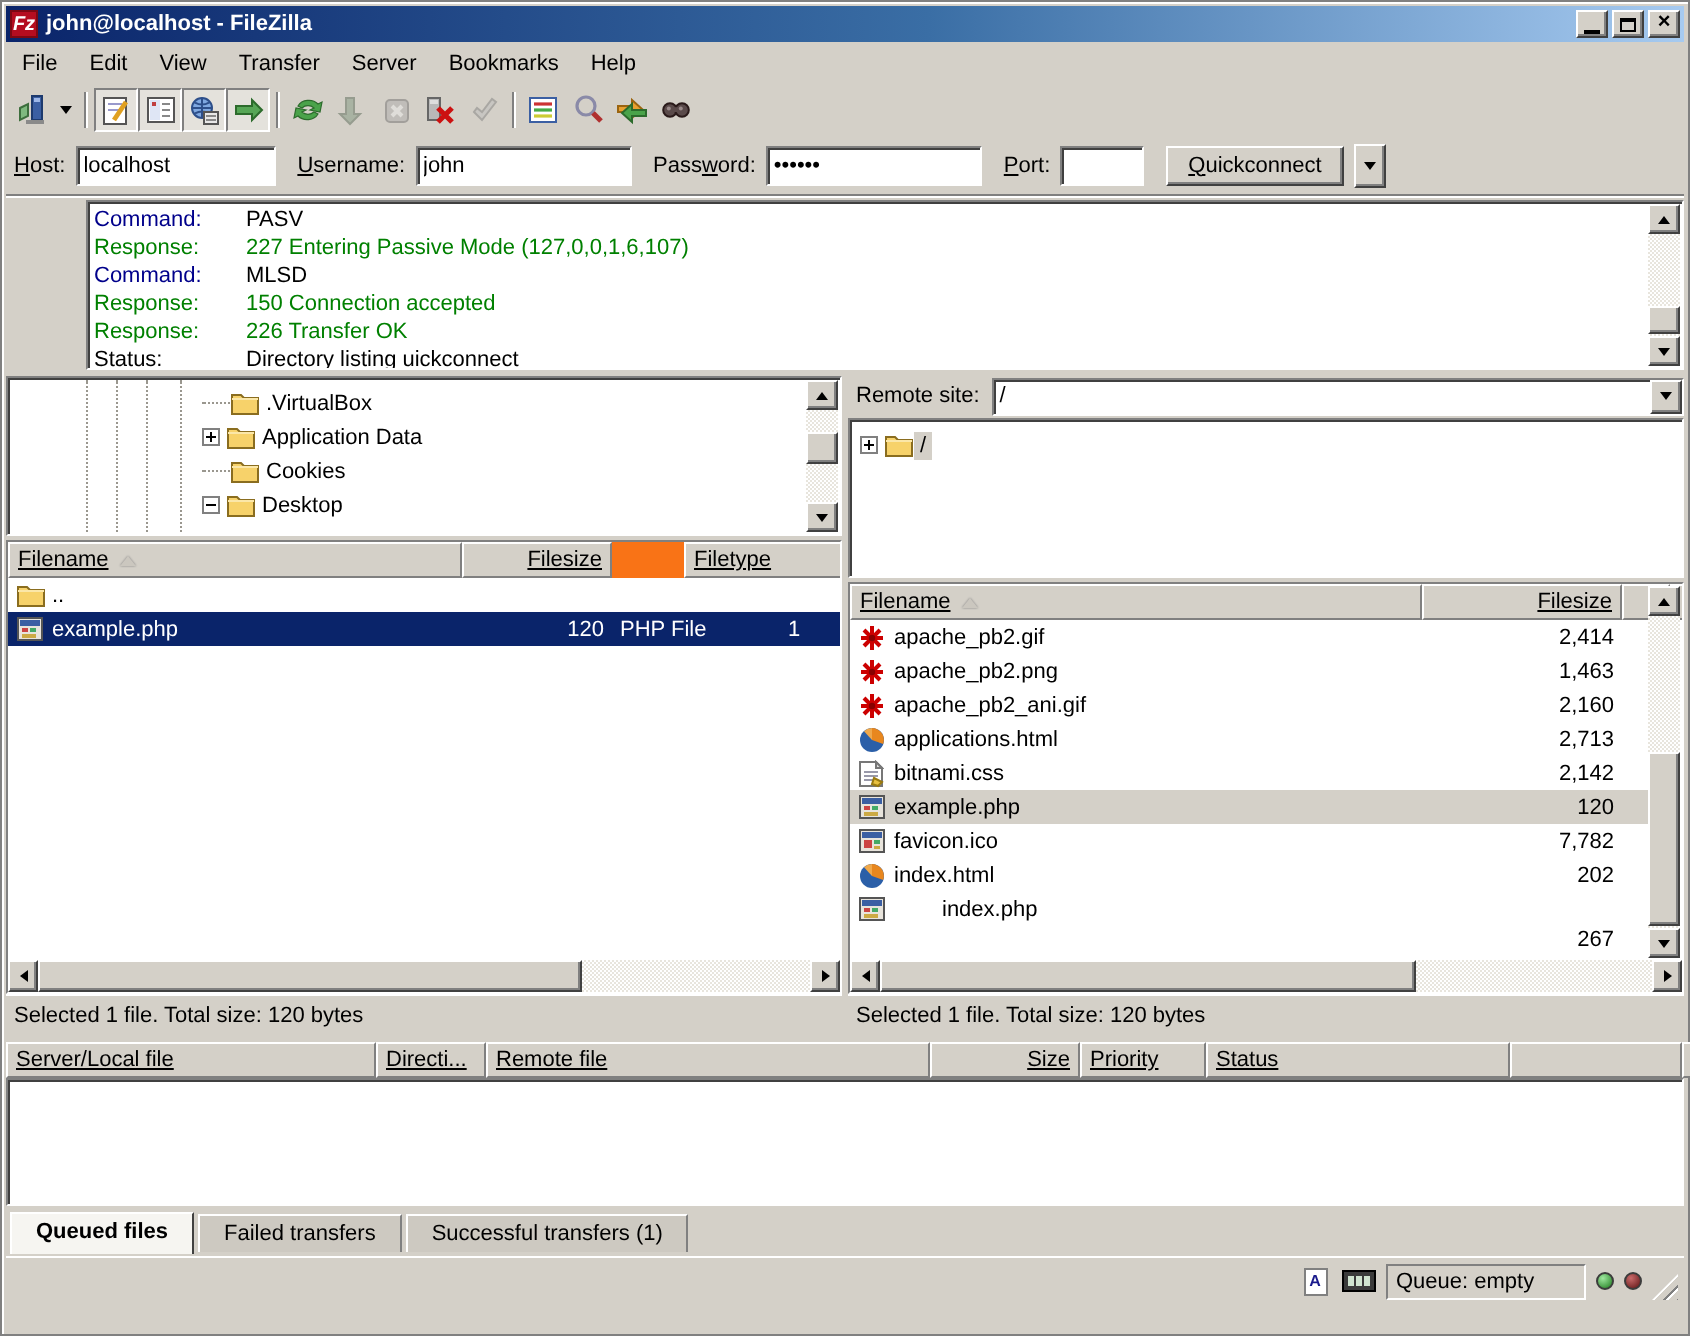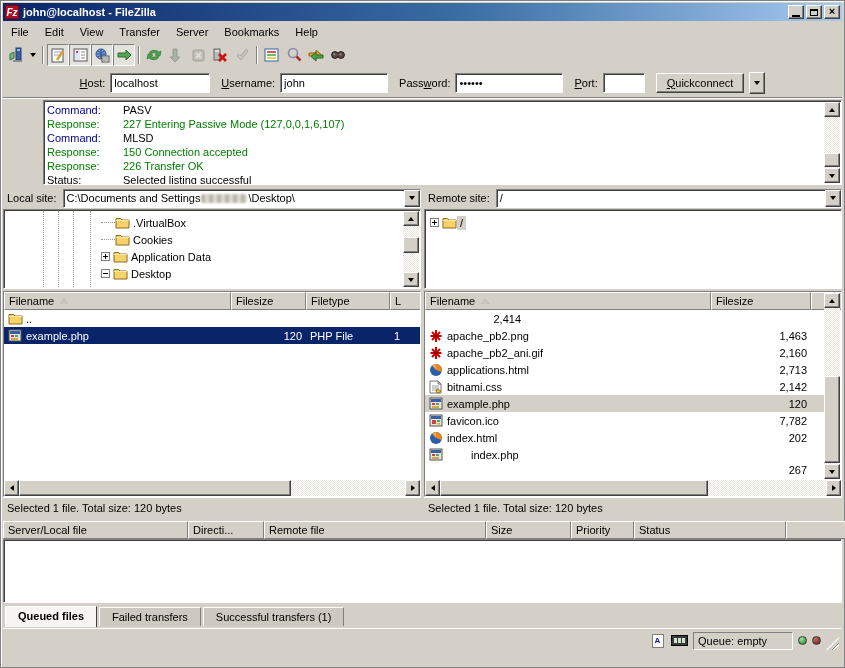--- a/index.html
+++ b/index.html
@@ -36,21 +36,21 @@
   .toolbar { height:26px; display:flex; align-items:center; padding-left:2px; flex:0 0 auto; }
   .tbtn { width:22px; height:22px; display:flex; align-items:center; justify-content:center; }
   .tbtn.pressed { border:1px solid; border-color:#808080 #fff #fff #808080; background:#E4E2DC; }
   .tbtn.dis { opacity:.45; filter:grayscale(.7); }
   .tsep { width:2px; height:18px; border-left:1px solid #808080; border-right:1px solid #fff; margin:0 3px; }
   .tdrop { width:12px; height:22px; display:flex; align-items:center; justify-content:center; }
   .arr-down { width:0; height:0; border-left:3px solid transparent; border-right:3px solid transparent; border-top:4px solid #000; }
 
   
   .qcbar { height:30px; display:flex; align-items:center; gap:5px; padding:0 4px; flex:0 0 auto;
-           border-bottom:1px solid #808080; box-shadow:0 1px 0 #fff;justify-content:center; }
+           border-bottom:1px solid #808080; box-shadow:0 1px 0 #fff; }
   .qcbar label { white-space:nowrap; }
   .qcbar input { height:20px; font-family:"Liberation Sans",sans-serif; font-size:11px; padding:2px 3px;
                  border:1px solid; border-color:#808080 #fff #fff #808080; box-shadow: inset 1px 1px 0 #404040; outline:none; }
   .qc-btn { height:20px; padding:2px 10px; font-size:11px; }
   .qc-drop { width:16px; height:22px; display:flex; align-items:center; justify-content:center; }
   u { text-decoration:underline; }
 
   
   .log { height:85px; margin-top:2px; position:relative; flex:0 0 auto; overflow:hidden;margin-left:40px; }
   .log-inner { position:absolute; inset:1px 17px 1px 1px; background:#fff; padding:1px 2px; }
@@ -97,24 +97,24 @@
   .trow { height:17px; display:flex; align-items:center; position:relative; }
   .stub { border-top:1px dotted #9a978f; width:14px; flex:0 0 auto; }
   .expander { width:9px; height:9px; background:#fff; border:1px solid #808080; position:relative; flex:0 0 auto; margin-right:3px; }
   .expander::before { content:""; position:absolute; left:1px; right:1px; top:3px; border-top:1px solid #000; }
   .expander.plus::after { content:""; position:absolute; top:1px; bottom:1px; left:3px; border-left:1px solid #000; }
   .tlabel { padding:1px 3px; white-space:nowrap; }
   .tlabel.sel { background:#D4D0C8; }
 
   
   .flist { margin-top:2px; flex:1 1 auto; display:flex; flex-direction:column; position:relative; overflow:hidden; }
-  .flist-head { display:flex; height:18px; flex:0 0 auto; background:#f97316; }
+  .flist-head { display:flex; height:18px; flex:0 0 auto; background:#f97316;text-decoration:underline; }
   .hcell { height:18px; padding:2px 4px; background:#D4D0C8; border:1px solid; border-color:#fff #808080 #808080 #fff;
            white-space:nowrap; overflow:hidden; display:flex; align-items:center; gap:6px; flex:0 0 auto; }
-  .hcell.right { justify-content:flex-start; }
+  .hcell.right { justify-content:flex-end; }
   .sort-asc { width:0; height:0; border-left:4px solid transparent; border-right:4px solid transparent;
               border-bottom:5px solid #CBC7BF; filter:drop-shadow(0 0 0.5px #808080); }
   .flist-body { flex:1 1 auto; background:#fff; position:relative; overflow:hidden; }
   .frow { height:17px; display:flex; align-items:center; white-space:nowrap; }
   .frow .cell { padding:0 4px; overflow:hidden; flex:0 0 auto; display:flex; align-items:center; gap:3px; }
   .cell.num { justify-content:flex-end; }
   .frow.sel-active { background:#0A246A; color:#fff; }
   .frow.sel-inactive { background:#D4D0C8; }
   .ficon { width:15px; height:14px; flex:0 0 auto; display:inline-flex; }
   .status-line { height:21px; display:flex; align-items:center; padding:0 4px; flex:0 0 auto;
@@ -316,83 +316,72 @@
         <div class="log-line">
           <span class="log-label c-response">Response:</span>
           <span class="c-response">150 Connection accepted</span>
         </div>
         <div class="log-line">
           <span class="log-label c-response">Response:</span>
           <span class="c-response">226 Transfer OK</span>
         </div>
         <div class="log-line">
           <span class="log-label c-status">Status:</span>
-          <span class="c-status">Selected listing successful</span>
+          <span class="c-status">Directory listing uickconnect</span>
         </div>
       </div>
     <div class="vsb" style="right:1px;">
       <div class="sb-btn" style="top:0">
           <div class="tri-up"></div>
         </div>
       <div class="sb-thumb" style="bottom:16px; height:14px"></div>
       <div class="sb-btn" style="bottom:0">
           <div class="tri-dn"></div>
         </div>
     </div>
   </div>
 
   <div class="panes">
 
     <div class="pane">
-      <div class="site-row">
-        <span class="site-label">Local site:</span>
-        <div class="combo">
-          <div class="combo-text">
-            <span>C:\Documents and Settings</span><span class="redacted"></span><span>\Desktop\</span>
-          </div>
-          <div class="combo-btn">
-              <div class="arr-down"></div>
-            </div>
-        </div>
-      </div>
       <div class="tree sunken">
         <div class="tree-inner with-sb" id="local-tree">
           <div class="guide" style="left:38px"></div>
           <div class="guide" style="left:53px"></div>
           <div class="guide" style="left:68px"></div>
           <div class="guide" style="left:85px"></div>
         <div class="trow" style="margin-left: 96px; margin-top: 3px;">
               <span class="stub"></span>
               <span class="ficon">
                 <svg width="15" height="13" viewBox="0 0 15 13">
                   <path d="M1 2.5 h4.5 l1.5 1.5 h7 v8 h-13 z" fill="#F7D26A" stroke="#8A6D1F"></path>
                   <path d="M1 5 h13 v-1 h-13 z" fill="#FBE7A8" stroke="none"></path>
                 </svg>
               </span>
               <span class="tlabel">.VirtualBox</span>
             </div>
             <div class="trow" style="margin-left: 96px; margin-top: 0px;">
+              <span class="expander plus"></span>
+              <span class="ficon">
+                <svg width="15" height="13" viewBox="0 0 15 13">
+                  <path d="M1 2.5 h4.5 l1.5 1.5 h7 v8 h-13 z" fill="#F7D26A" stroke="#8A6D1F"></path>
+                  <path d="M1 5 h13 v-1 h-13 z" fill="#FBE7A8" stroke="none"></path>
+                </svg>
+              </span>
+              <span class="tlabel">Application Data</span>
+            </div>
+            <div class="trow" style="margin-left: 96px; margin-top: 0px;">
               <span class="stub"></span>
               <span class="ficon">
                 <svg width="15" height="13" viewBox="0 0 15 13">
                   <path d="M1 2.5 h4.5 l1.5 1.5 h7 v8 h-13 z" fill="#F7D26A" stroke="#8A6D1F"></path>
                   <path d="M1 5 h13 v-1 h-13 z" fill="#FBE7A8" stroke="none"></path>
                 </svg>
               </span>
               <span class="tlabel">Cookies</span>
-            </div>
-            <div class="trow" style="margin-left: 96px; margin-top: 0px;">
-              <span class="expander plus"></span>
-              <span class="ficon">
-                <svg width="15" height="13" viewBox="0 0 15 13">
-                  <path d="M1 2.5 h4.5 l1.5 1.5 h7 v8 h-13 z" fill="#F7D26A" stroke="#8A6D1F"></path>
-                  <path d="M1 5 h13 v-1 h-13 z" fill="#FBE7A8" stroke="none"></path>
-                </svg>
-              </span>
-              <span class="tlabel">Application Data</span>
             </div>
             <div class="trow" style="margin-left: 96px; margin-top: 0px;">
               <span class="expander"></span>
               <span class="ficon">
                 <svg width="15" height="13" viewBox="0 0 15 13">
                   <path d="M1 2.5 h4.5 l1.5 1.5 h7 v8 h-13 z" fill="#F7D26A" stroke="#8A6D1F"></path>
                   <path d="M1 5 h13 v-1 h-13 z" fill="#FBE7A8" stroke="none"></path>
                 </svg>
               </span>
               <span class="tlabel">Desktop</span>
@@ -410,21 +399,21 @@
       </div>
       <div class="flist sunken">
         <div class="flist-head" id="local-head">
             <div class="hcell" style="width: 227px;">
               <span>Filename</span>
               <span class="sort-asc"></span>
             </div>
             <div class="hcell right" style="width: 75px;">
               <span>Filesize</span>
             </div>
-            <div class="hcell" style="width: 84px;">
+            <div class="hcell" style="width: 84px; margin-left: 36px;">
               <span>Filetype</span>
             </div>
             <div class="hcell" style="width: 40px;">
               <span>L</span>
             </div>
           </div>
         <div class="flist-body" id="local-body">
             <div class="frow">
               <div class="cell" style="width: 227px;">
                 <span class="ficon">
@@ -503,52 +492,66 @@
             <div class="hcell right" style="width: 100px;">
               <span>Filesize</span>
             </div>
             <div class="hcell" style="width: 24px;">
               <span></span>
             </div>
             <div class="hcell" style="flex: 1 1 auto;"></div>
           </div>
         <div class="flist-body" id="remote-body" style="margin-right:16px">
             <div class="frow">
-              <div class="cell num" style="width: 100px;">2,414</div>
-            </div>
-            <div class="frow">
               <div class="cell" style="width: 286px;">
                 <span class="ficon">
                   <svg width="14" height="14" viewBox="0 0 14 14">
                     <g stroke="#CC0000" stroke-width="2">
                       <line x1="7" y1="1" x2="7" y2="13"></line>
                       <line x1="1.5" y1="7" x2="12.5" y2="7"></line>
                       <line x1="3" y1="3" x2="11" y2="11"></line>
                       <line x1="11" y1="3" x2="3" y2="11"></line>
                     </g>
                     <circle cx="7" cy="7" r="1.6" fill="#880000"></circle>
                   </svg>
                 </span>
-                <span>apache_pb2.png</span>
-              </div>
-              <div class="cell num" style="width: 100px;">1,463</div>
+                <span>apache_pb2.gif</span>
+              </div>
+              <div class="cell num" style="width: 100px;">2,414</div>
             </div>
             <div class="frow">
               <div class="cell" style="width: 286px;">
                 <span class="ficon">
                   <svg width="14" height="14" viewBox="0 0 14 14">
                     <g stroke="#CC0000" stroke-width="2">
                       <line x1="7" y1="1" x2="7" y2="13"></line>
                       <line x1="1.5" y1="7" x2="12.5" y2="7"></line>
                       <line x1="3" y1="3" x2="11" y2="11"></line>
                       <line x1="11" y1="3" x2="3" y2="11"></line>
                     </g>
                     <circle cx="7" cy="7" r="1.6" fill="#880000"></circle>
                   </svg>
                 </span>
+                <span>apache_pb2.png</span>
+              </div>
+              <div class="cell num" style="width: 100px;">1,463</div>
+            </div>
+            <div class="frow">
+              <div class="cell" style="width: 286px;">
+                <span class="ficon">
+                  <svg width="14" height="14" viewBox="0 0 14 14">
+                    <g stroke="#CC0000" stroke-width="2">
+                      <line x1="7" y1="1" x2="7" y2="13"></line>
+                      <line x1="1.5" y1="7" x2="12.5" y2="7"></line>
+                      <line x1="3" y1="3" x2="11" y2="11"></line>
+                      <line x1="11" y1="3" x2="3" y2="11"></line>
+                    </g>
+                    <circle cx="7" cy="7" r="1.6" fill="#880000"></circle>
+                  </svg>
+                </span>
                 <span>apache_pb2_ani.gif</span>
               </div>
               <div class="cell num" style="width: 100px;">2,160</div>
             </div>
             <div class="frow">
               <div class="cell" style="width: 286px;">
                 <span class="ficon">
                   <svg width="14" height="14" viewBox="0 0 14 14">
                     <circle cx="7" cy="7" r="6" fill="#2B5FA8"></circle>
                     <path d="M7 1 a6 6 0 0 1 5.6 8 L7 7 Z" fill="#E8871E"></path>
@@ -655,27 +658,27 @@
       </div>
       <div class="status-line">Selected 1 file. Total size: 120 bytes</div>
     </div>
   </div>
 
   <div class="queue">
     <div class="flist-head" id="queue-head">
         <div class="hcell" style="width: 185px;">
           <span>Server/Local file</span>
         </div>
-        <div class="hcell" style="width: 76px;">
+        <div class="hcell" style="width: 55px;">
           <span>Directi...</span>
         </div>
         <div class="hcell" style="width: 222px;">
           <span>Remote file</span>
         </div>
-        <div class="hcell right" style="width: 85px;">
+        <div class="hcell right" style="width: 75px;">
           <span>Size</span>
         </div>
         <div class="hcell" style="width: 63px;">
           <span>Priority</span>
         </div>
         <div class="hcell" style="width: 152px;">
           <span>Status</span>
         </div>
         <div class="hcell" style="width: 86px;">
           <span></span>

